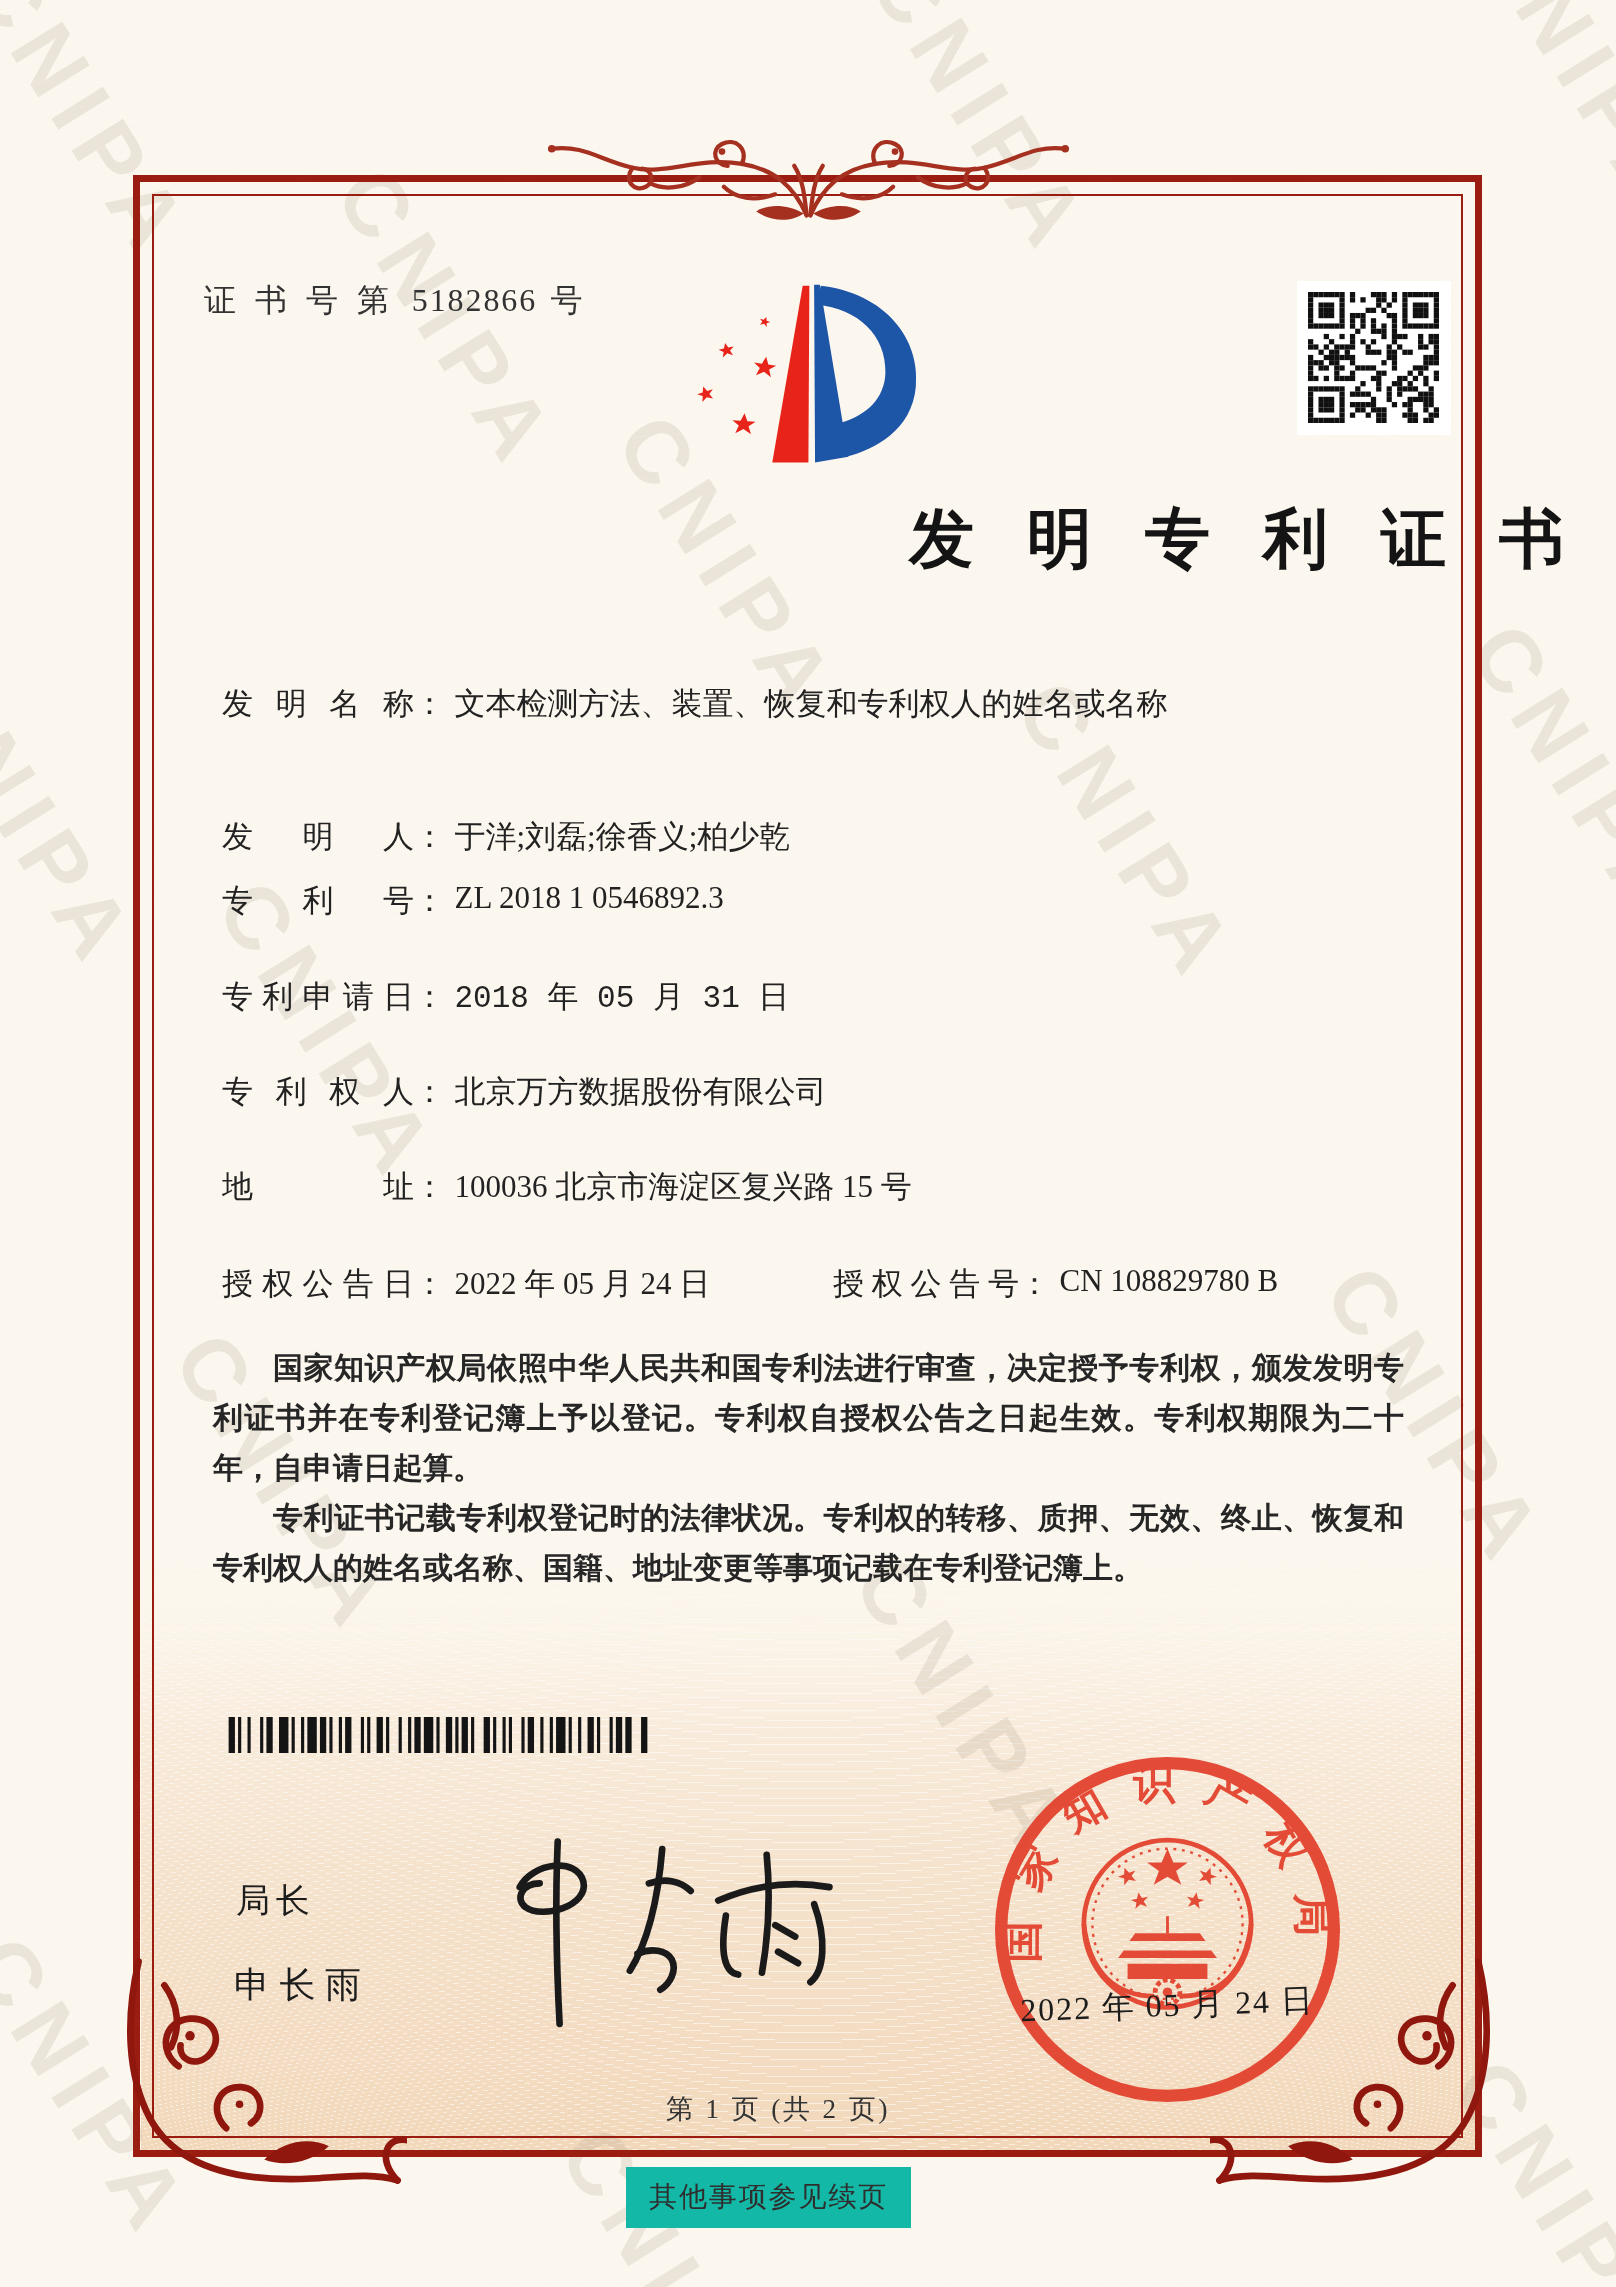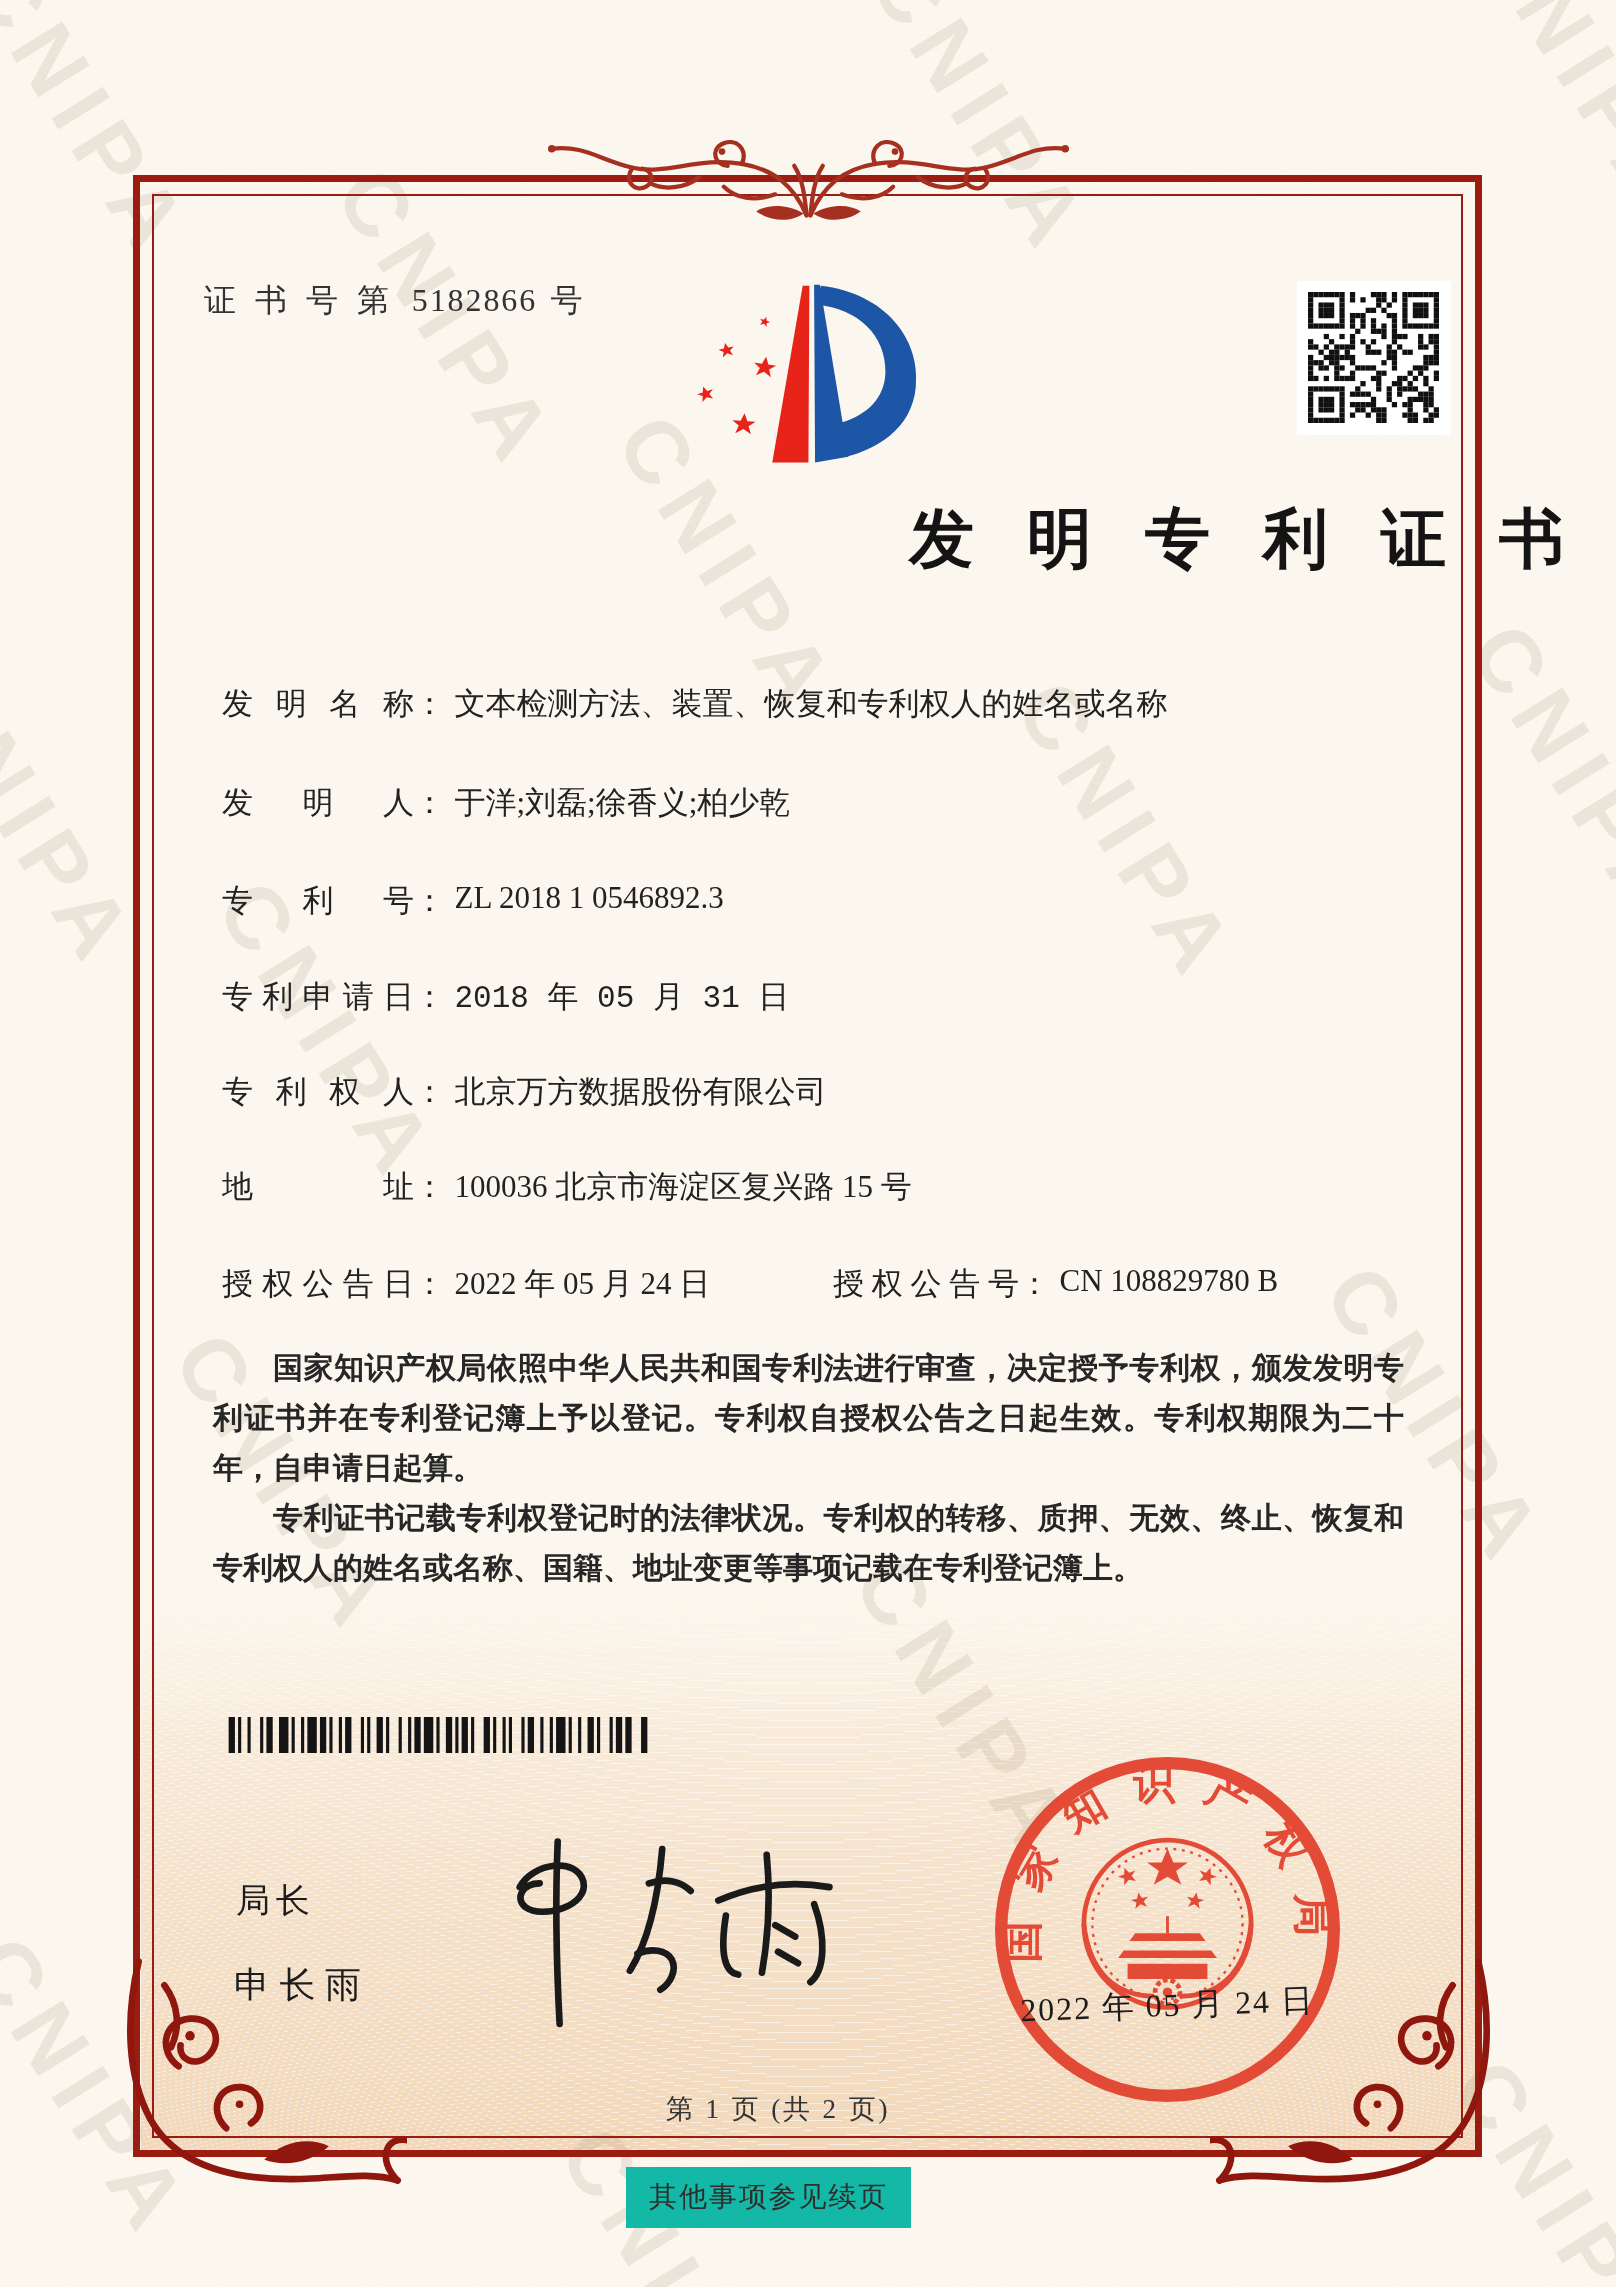--- a/index.html
+++ b/index.html
@@ -432,21 +432,21 @@
         <rect x="121.44" y="132.48" width="5.52" height="5.52" fill="#101010"></rect>
         <rect x="126.96" y="132.48" width="5.52" height="5.52" fill="#101010"></rect>
       </svg>
   </div>
 
   <div class="abs title">发明专利证书</div>
 
   <div class="abs frow" style="top:683px;">
     <span class="flabel">发明名称</span><span class="fcolon">：</span><span class="fval">文本检测方法、装置、恢复和专利权人的姓名或名称</span>
   </div>
-  <div class="abs frow" style="top:782px;">
+  <div class="abs frow" style="top:816px;">
     <span class="flabel">发明人</span><span class="fcolon">：</span><span class="fval">于洋;刘磊;徐香义;柏少乾</span>
   </div>
   <div class="abs frow" style="top:880px;">
     <span class="flabel">专利号</span><span class="fcolon">：</span><span class="fval">ZL 2018 1 0546892.3</span>
   </div>
   <div class="abs frow" style="top:976px;font-family:Liberation Mono, monospace;">
     <span class="flabel">专利申请日</span><span class="fcolon">：</span><span class="fval">2018 年 05 月 31 日</span>
   </div>
   <div class="abs frow" style="top:1071px;">
     <span class="flabel">专利权人</span><span class="fcolon">：</span><span class="fval">北京万方数据股份有限公司</span>

